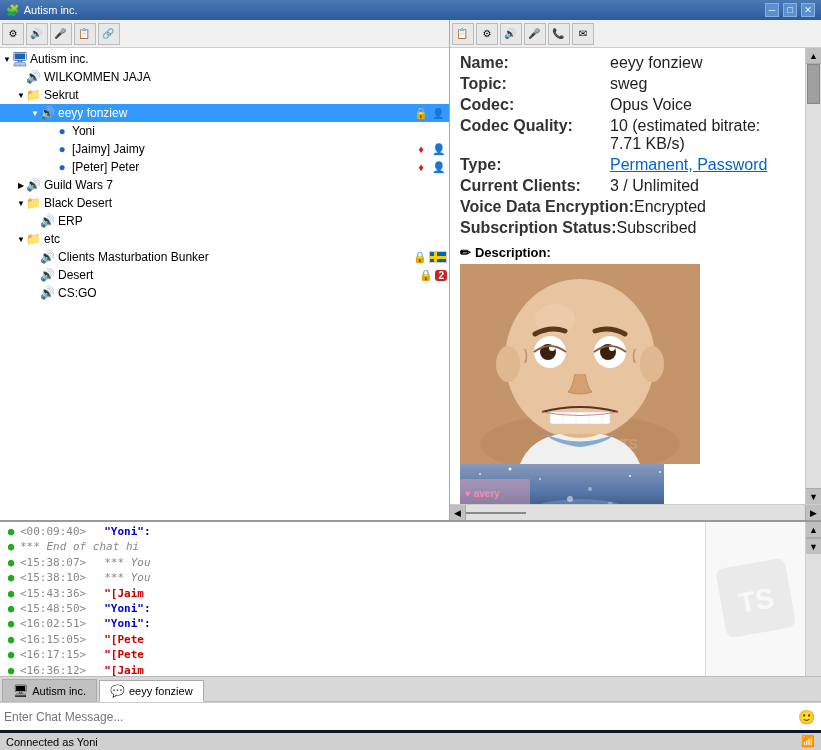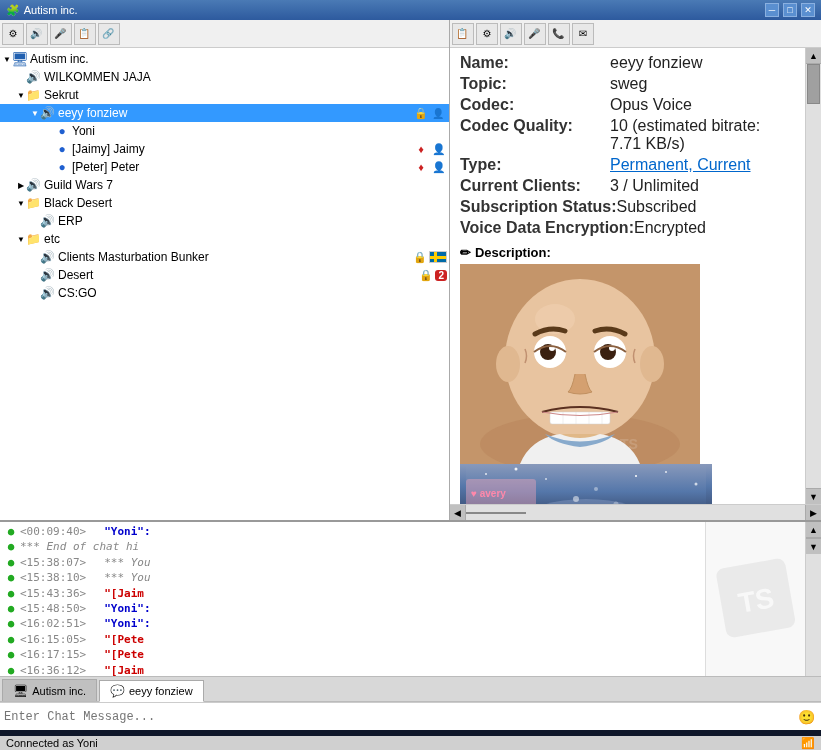--- a/index.html
+++ b/index.html
@@ -224,21 +224,21 @@
       height: 200px;
       background: linear-gradient(135deg, #c9a87c 0%, #d4956a 30%, #b87d55 60%, #e8c49a 80%, #c9a87c 100%);
       display: flex;
       align-items: center;
       justify-content: center;
       position: relative;
       overflow: hidden;
     }
 
     .desc-img-placeholder2 {
-      width: 252px;
+      width: 204px;
       height: 55px;
       background: linear-gradient(180deg, #8899bb 0%, #5577aa 40%, #334466 100%);
       display: flex;
       align-items: center;
       justify-content: center;
       color: #ffaacc;
       font-size: 11px;
       overflow: hidden;
       position: relative;
     }
@@ -387,39 +387,39 @@
       border-top: 1px solid #ccc;
       padding: 2px 4px;
       height: 28px;
     }
 
     .chat-input {
       flex: 1;
       border: none;
       outline: none;
       font-size: 12px;
-      font-family: Liberation Mono, monospace;
+      font-family: Liberation Sans, sans-serif;
       color: #aaa;
       background: transparent;
     }
 
     .emoji-btn {
       width: 20px;
       height: 20px;
       display: flex;
       align-items: center;
       justify-content: center;
       cursor: pointer;
       font-size: 14px;
     }
 
     
     .status-bar {
       background: #d0d0d0;
-      border-top: 6px solid #0f172a;
+      border-top: 3px solid #0f172a;
       padding: 1px 6px;
       display: flex;
       align-items: center;
       justify-content: space-between;
       height: 20px;
       font-size: 11px;
     }
 
     .status-left {
       display: flex;
@@ -632,33 +632,33 @@
         <div class="info-row">
           <span class="info-label">Codec:</span>
           <span class="info-value">Opus Voice</span>
         </div>
         <div class="info-row">
           <span class="info-label">Codec Quality:</span>
           <span class="info-value">10 (estimated bitrate: 7.71 KB/s)</span>
         </div>
         <div class="info-row">
           <span class="info-label">Type:</span>
-          <span class="info-value link">Permanent, Current</span>
+          <span class="info-value link">Permanent, Password</span>
         </div>
         <div class="info-row">
           <span class="info-label">Current Clients:</span>
           <span class="info-value">3 / Unlimited</span>
         </div>
         <div class="info-row">
+          <span class="info-label">Voice Data Encryption:</span>
+          <span class="info-value">Encrypted</span>
+        </div>
+        <div class="info-row">
           <span class="info-label">Subscription Status:</span>
           <span class="info-value">Subscribed</span>
-        </div>
-        <div class="info-row">
-          <span class="info-label">Voice Data Encryption:</span>
-          <span class="info-value">Encrypted</span>
         </div>
 
         <div class="desc-header">
           <span>✏</span>
           <span>Description:</span>
         </div>
 
         <div class="desc-image-area">
 
           <div class="desc-img-placeholder">

